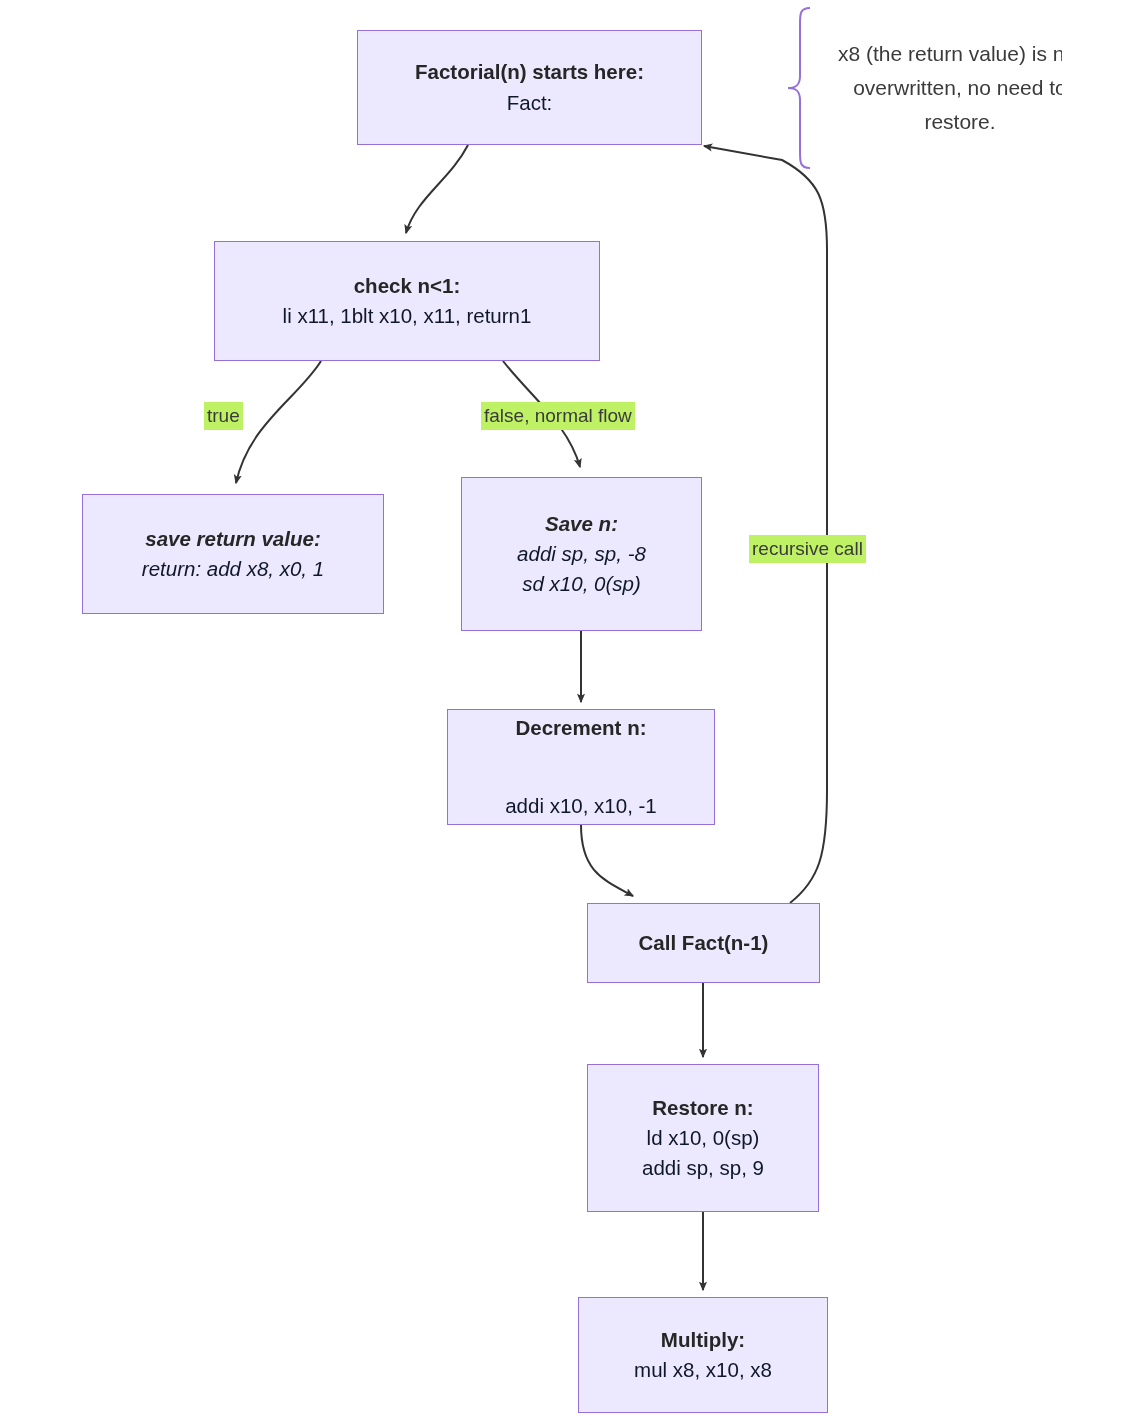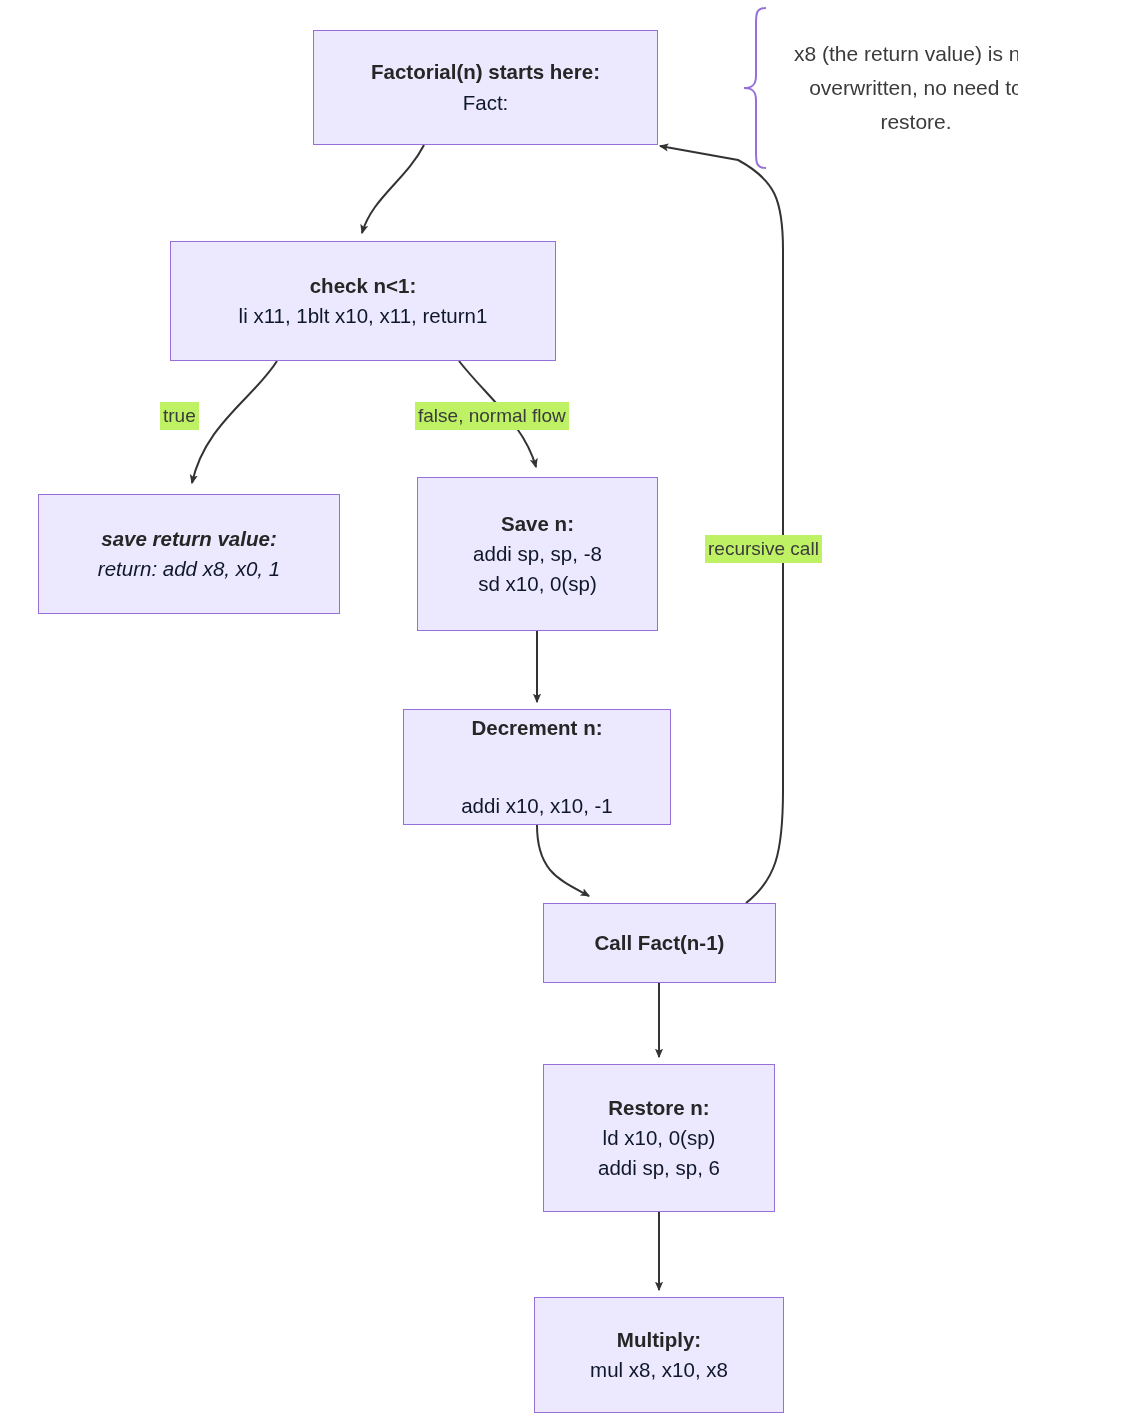--- a/index.html
+++ b/index.html
@@ -7,20 +7,21 @@
     padding: 0;
     background: #ffffff;
   }
   #canvas {
     position: relative;
     width: 1018px;
     height: 1425px;
     background: #ffffff;
     font-family: "Liberation Sans", sans-serif;
     overflow: hidden;
+    margin-left: 44px;
   }
   svg.edges {
     position: absolute;
     left: 0;
     top: 0;
     width: 1126px;
     height: 1425px;
     pointer-events: none;
   }
   .node {
@@ -122,49 +123,49 @@
   <div class="node" style="left:170px; top:241px; width:386px; height:120px;text-align:center;">
     <span class="ln hdr">check n&lt;1:</span>
     <span class="ln body">li x11, 1blt x10, x11, return1</span>
   </div>
 
   <div class="node" style="left:38px; top:494px; width:302px; height:120px;font-style:italic;">
     <span class="ln hdr">save return value:</span>
     <span class="ln body">return: add x8, x0, 1</span>
   </div>
 
-  <div class="node" style="left:417px; top:477px; width:241px; height:154px;">
+  <div class="node" style="left:417px; top:477px; width:241px; height:154px;font-style:italic;">
     <span class="ln hdr">Save n:</span>
     <span class="ln body">addi sp, sp, -8</span>
     <span class="ln body">sd x10, 0(sp)</span>
   </div>
 
   <div class="node" style="left:403px; top:709px; width:268px; height:116px;gap:48px;">
     <span class="ln hdr">Decrement n:</span>
     <span class="ln body">addi x10, x10, -1</span>
   </div>
 
   <div class="node" style="left:543px; top:903px; width:233px; height:80px;">
     <span class="ln hdr">Call Fact(n-1)</span>
   </div>
 
   <div class="node" style="left:543px; top:1064px; width:232px; height:148px;">
     <span class="ln hdr">Restore n:</span>
     <span class="ln body">ld x10, 0(sp)</span>
-    <span class="ln body">addi sp, sp, 6</span>
+    <span class="ln body">addi sp, sp, 9</span>
   </div>
 
   <div class="node" style="left:534px; top:1297px; width:250px; height:116px;">
     <span class="ln hdr">Multiply:</span>
     <span class="ln body">mul x8, x10, x8</span>
   </div>
 
   <div class="edge-label" style="left:160px; top:402px;">true</div>
 
-  <div class="edge-label" style="left:415px; top:402px;">false, normal flow</div>
+  <div class="edge-label" style="left:437px; top:402px;">false, normal flow</div>
 
   <div class="edge-label" style="left:705px; top:535px;">recursive call</div>
 
   <div class="note" style="left:742px; top:6px; width:348px; height:164px;">
 
     <svg class="brace left" viewBox="0 0 26 164" preserveAspectRatio="none" xmlns="http://www.w3.org/2000/svg">
       <path d="M24,2 C14,2 14,8 14,18 L14,70 C14,79 10,82 2,82
                C10,82 14,85 14,94 L14,146 C14,156 14,162 24,162" fill="none" stroke="#9670D8" stroke-width="2"></path>
     </svg>
 

